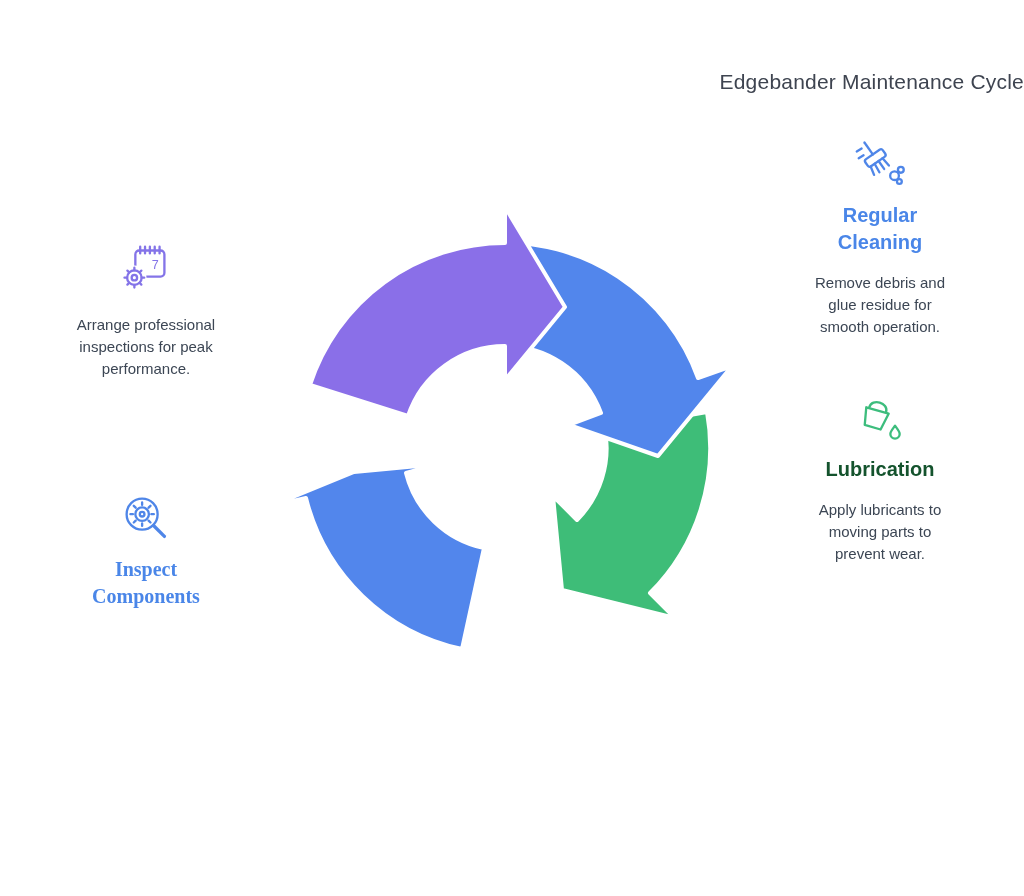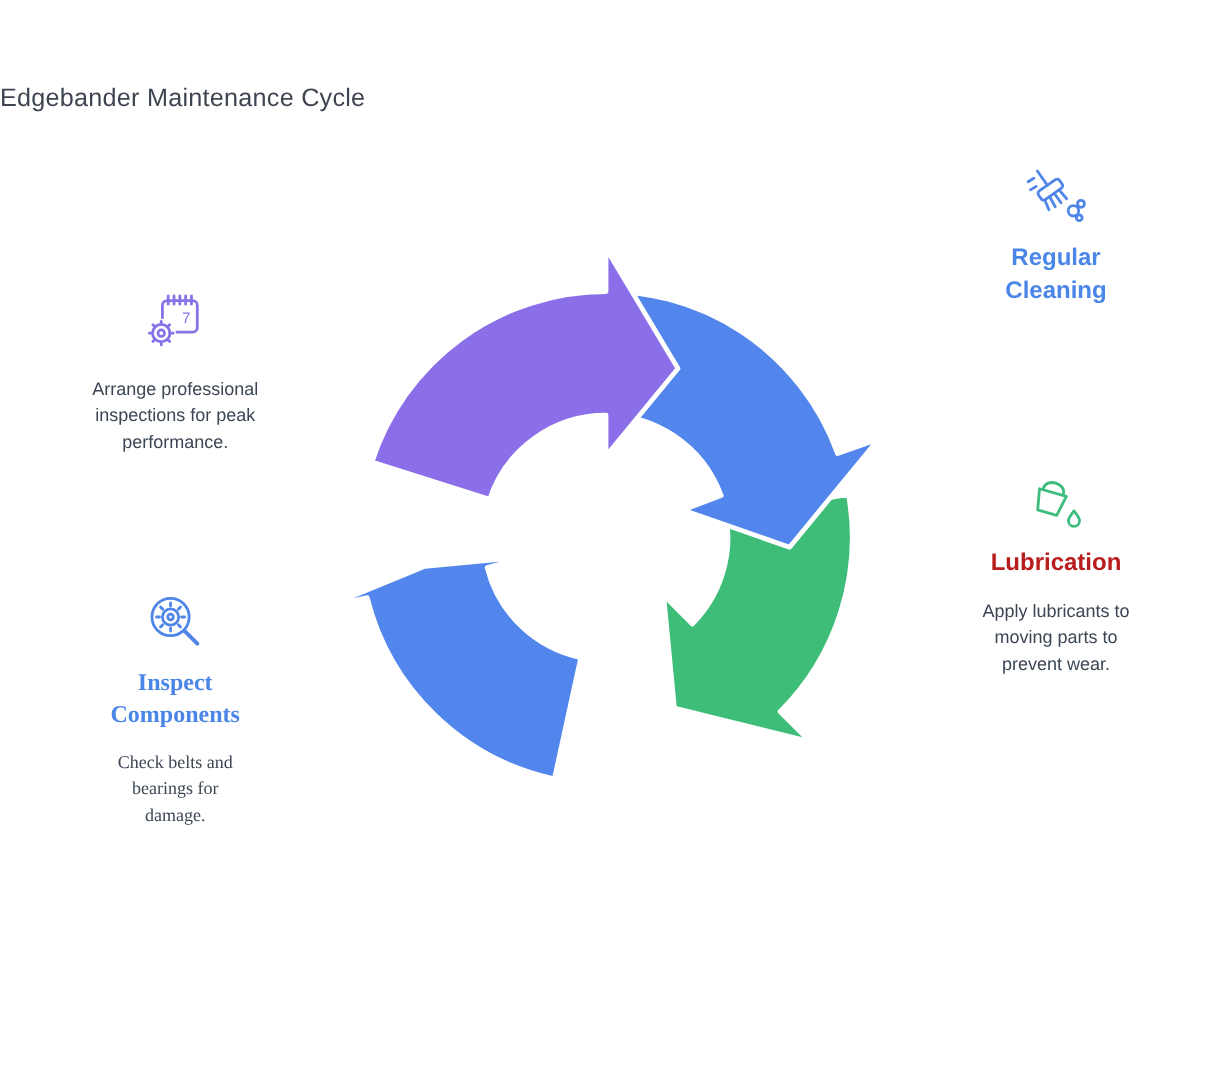--- a/index.html
+++ b/index.html
@@ -4,37 +4,37 @@
 <style>
   html,body{margin:0;padding:0;}
   body{
     width:1024px;height:896px;position:relative;overflow:hidden;
     background:#ffffff;
     font-family:"Liberation Sans", sans-serif;
     -webkit-font-smoothing:antialiased;
   }
   .page-title{
     position:absolute;left:0;top:56px;width:1024px;
-    text-align:left;font-size:21px;font-weight:400;color:#3E4450;
+    text-align:right;font-size:21px;font-weight:400;color:#3E4450;
     letter-spacing:.2px;
   }
   .cycle-svg{position:absolute;left:0;top:0;}
   .step{
     position:absolute;text-align:center;
   }
   .step .icon-wrap{display:flex;justify-content:center;margin-bottom:6px;}
   .step h2{
     margin:2px auto 0;font-size:20px;font-weight:700;line-height:1.35;
   }
   .step p{
     margin:16px auto 0;font-size:15px;line-height:1.45;color:#3C4654;
   }
   .accent-purple{color:#7C6AE4;}
   .accent-blue{color:#4A86E8;}
-  .accent-green{color:#b91c1c;}
+  .accent-green{color:#14532d;}
   .step-schedule{left:36px;top:236px;width:220px;}
   .step-schedule h2{max-width:160px;}
   .step-schedule p{max-width:172px;}
   .step-inspect{left:36px;top:488px;width:220px;font-family:Liberation Serif, serif;}
   .step-inspect h2{max-width:160px;}
   .step-inspect p{max-width:125px;}
   .step-cleaning{left:772px;top:134px;width:216px;}
   .step-cleaning h2{max-width:150px;}
   .step-cleaning p{max-width:152px;}
   .step-lubrication{left:772px;top:388px;width:216px;}
@@ -74,38 +74,38 @@
   <div class="icon-wrap">
     <svg viewBox="0 0 64 64" width="62" height="62" fill="none" stroke="#4F86E8" stroke-width="2.4" stroke-linecap="round" stroke-linejoin="round">
       <circle cx="28" cy="27" r="16"></circle>
       <path d="M40,39 L51,50" stroke-width="3.4"></path>
       <circle cx="28" cy="27" r="7"></circle>
       <circle cx="28" cy="27" r="2.4"></circle>
       <path d="M28,17.5 v-2.6 M34.7,20.3 l1.9,-1.9 M37.5,27 h2.6 M34.7,33.7 l1.9,1.9 M28,36.5 v2.6 M21.3,33.7 l-1.9,1.9 M18.5,27 h-2.6 M21.3,20.3 l-1.9,-1.9"></path>
     </svg>
   </div>
   <h2 class="accent-blue">Inspect Components</h2>
-  <p>Check belts and bearings for damage.</p>
 </div>
 
 <div class="step step-cleaning">
   <div class="icon-wrap">
     <svg viewBox="0 0 64 64" width="62" height="62" fill="none" stroke="#4F86E8" stroke-width="2.4" stroke-linecap="round" stroke-linejoin="round">
       <g transform="rotate(-35 28 26)">
         <path d="M28,5 L28,20"></path>
         <rect x="17" y="20" width="22" height="9" rx="2.5"></rect>
         <path d="M19,29 L17,38 M24,29 L23,39 M29,29 L29,39 M34,29 L35,39"></path>
       </g>
       <path d="M8,18 l5,-3 M10,25 l5,-3"></path>
       <circle cx="47" cy="43" r="4.5"></circle>
       <circle cx="53.5" cy="37" r="3"></circle>
       <circle cx="52" cy="49" r="2.5"></circle>
     </svg>
   </div>
   <h2 class="accent-blue">Regular Cleaning</h2>
+  <p>Remove debris and glue residue for smooth operation.</p>
 </div>
 
 <div class="step step-lubrication">
   <div class="icon-wrap">
     <svg viewBox="0 0 64 64" width="62" height="62" fill="none" stroke="#3DBD7D" stroke-width="2.4" stroke-linecap="round" stroke-linejoin="round">
       <g transform="rotate(16 28 28)">
         <path d="M16,23 L40,23 L36.5,41 L19.5,41 Z"></path>
         <path d="M19,22 C19,12 37,12 37,22"></path>
       </g>
       <path d="M47.5,39 C50.3,42.8 52.3,45 52.3,47.4 C52.3,50.2 50.1,52.2 47.5,52.2 C44.9,52.2 42.7,50.2 42.7,47.4 C42.7,45 44.7,42.8 47.5,39 Z"></path>

